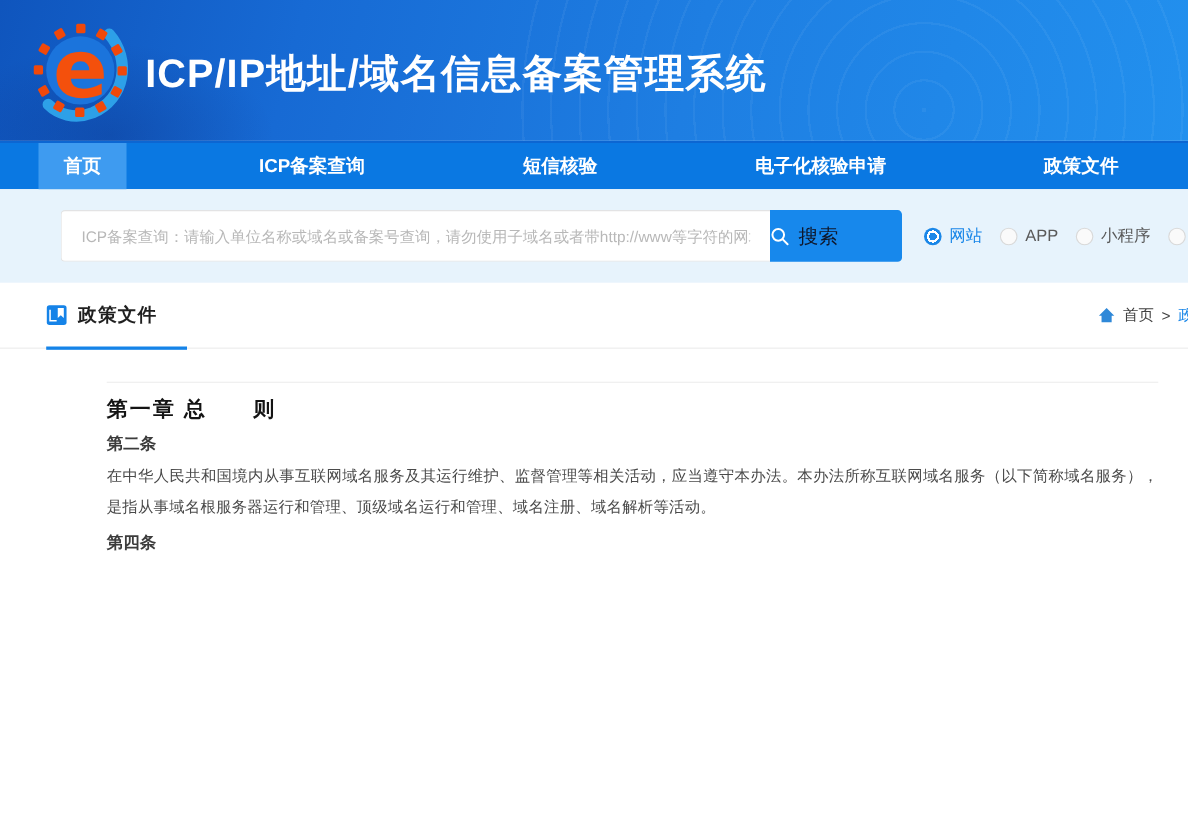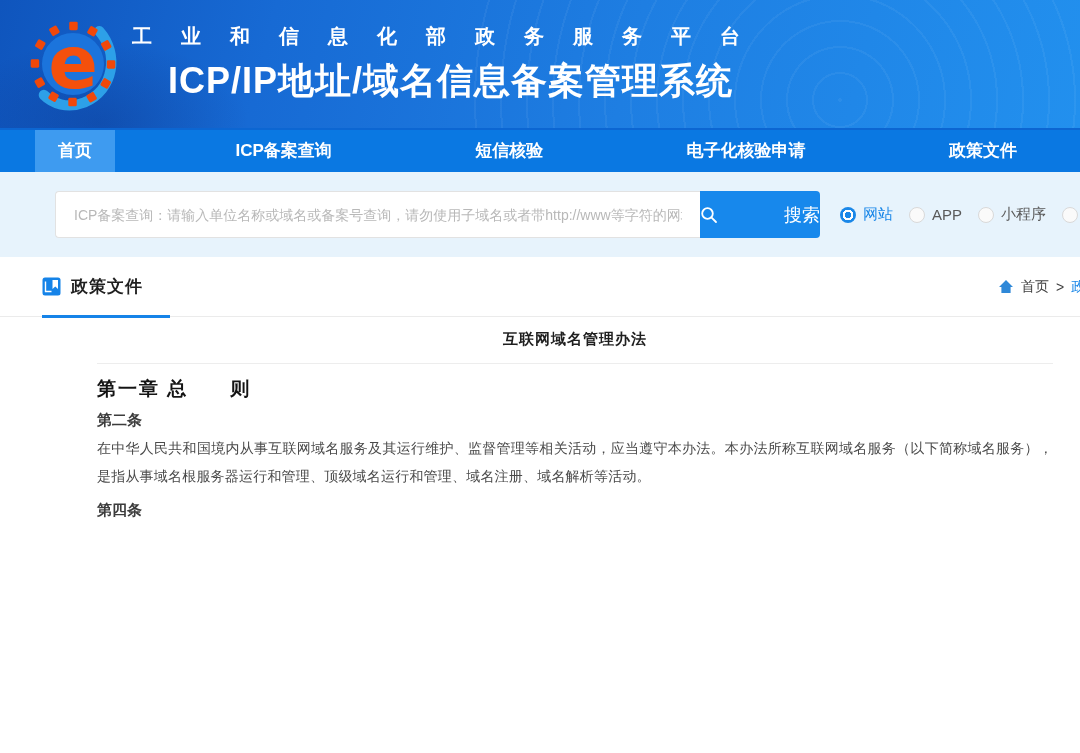--- a/index.html
+++ b/index.html
@@ -28,21 +28,21 @@
   .nav-item.active { background:#3e9bf0; }
 
   
   .search-section { height:85px; background:#e7f3fc; display:flex; align-items:center;
                     padding-left:55px; white-space:nowrap; }
   .search-box { display:flex; align-items:center; }
   .search-input { width:645px; height:47px; border:1px solid #e2e2e2; border-right:none;
     border-radius:4px 0 0 4px; padding:0 18px; font-size:14px; color:#333; background:#fff; outline:none; }
   .search-input::placeholder { color:#b8b8b8; }
   .search-btn { width:120px; height:47px; background:#1788ec; border:none; border-radius:0 4px 4px 0;
-    color:#ffffff; font-size:18px; display:flex; align-items:center; justify-content:space-between; gap:8px; cursor:pointer; }
+    color:#0f172a; font-size:18px; display:flex; align-items:center; justify-content:flex-start; gap:8px; cursor:pointer; }
   .radio-group { display:flex; align-items:center; margin-left:20px; }
   .radio-item { display:flex; align-items:center; margin-right:16px; font-size:15px; color:#595959; cursor:pointer; }
   .radio-dot { width:16px; height:16px; border-radius:50%; margin-right:7px;
                background:#fafafa; border:1px solid #d9d9d9; }
   .radio-item.selected .radio-dot { border:none;
     background:radial-gradient(circle,#1a87e8 0 3.5px,#ffffff 3.5px 5.5px,#1a87e8 5.5px 8px); }
   .radio-item.selected .radio-label { color:#1a87e8;font-family:Liberation Serif, serif; }
 
   
   .tab-row { position:relative; height:60px; border-bottom:1px solid #ebebeb;
@@ -83,21 +83,20 @@
       <rect x="46" y="10" width="9" height="9" rx="1.5" transform="rotate(210 50 55)"></rect>
       <rect x="46" y="10" width="9" height="9" rx="1.5" transform="rotate(240 50 55)"></rect>
       <rect x="46" y="10" width="9" height="9" rx="1.5" transform="rotate(270 50 55)"></rect>
       <rect x="46" y="10" width="9" height="9" rx="1.5" transform="rotate(300 50 55)"></rect>
       <rect x="46" y="10" width="9" height="9" rx="1.5" transform="rotate(330 50 55)"></rect>
     </g>
     <circle cx="50" cy="55" r="33" fill="#1b74dc"></circle>
     <text x="50" y="81" font-size="78" font-weight="bold" fill="#f4500c" text-anchor="middle" font-family="DejaVu Sans, sans-serif">e</text>
   </svg>
   <div class="header-titles">
-    <div class="platform-title">工业和信息化部政务服务平台</div>
     <div class="system-title">ICP/IP地址/域名信息备案管理系统</div>
   </div>
 </div>
 
 <div class="nav">
   <div class="nav-item active">首页</div>
   <div class="nav-item">ICP备案查询</div>
   <div class="nav-item">短信核验</div>
   <div class="nav-item">电子化核验申请</div>
   <div class="nav-item">政策文件</div>
@@ -150,21 +149,20 @@
       <svg width="16" height="15" viewBox="0 0 16 15" aria-hidden="true">
         <path d="M8 1 L15 8 H12.6 V14 H3.4 V8 H1 Z" fill="#2f88d8"></path>
       </svg>
       <span class="crumb-home">首页</span>
       <span class="crumb-sep">&gt;</span>
       <span class="crumb-current">政策文件</span>
     </div>
   </div>
 
   <div class="article">
-    <div class="article-title">互联网域名管理办法</div>
     <div class="title-divider"></div>
     <div class="chapter-heading">第一章 总　　则</div>
 
 
     <div class="clause-block">
       <div class="clause-heading">第二条</div>
       <div class="clause-text">在中华人民共和国境内从事互联网域名服务及其运行维护、监督管理等相关活动，应当遵守本办法。本办法所称互联网域名服务（以下简称域名服务），是指从事域名根服务器运行和管理、顶级域名运行和管理、域名注册、域名解析等活动。</div>
     </div>
 
 

